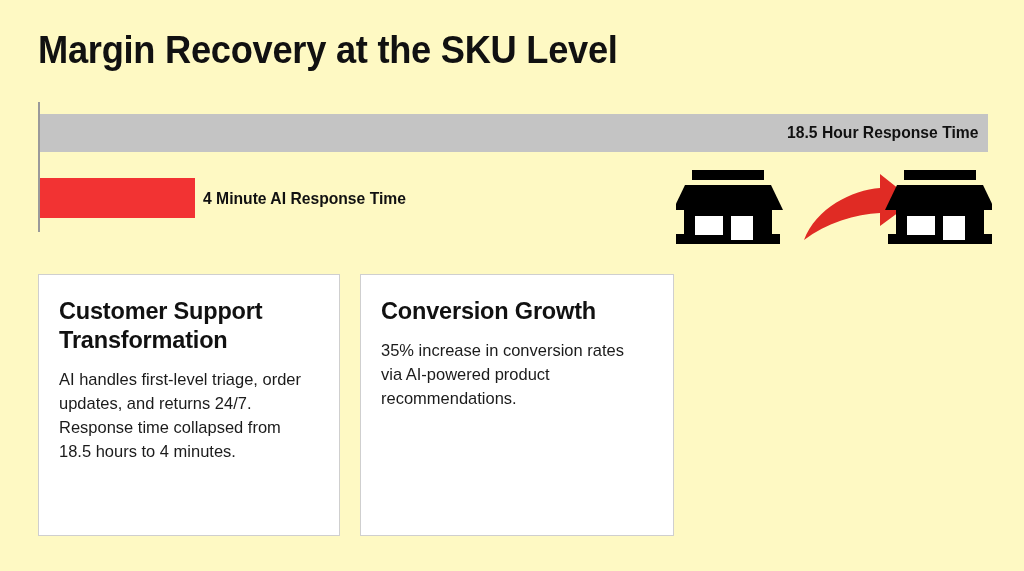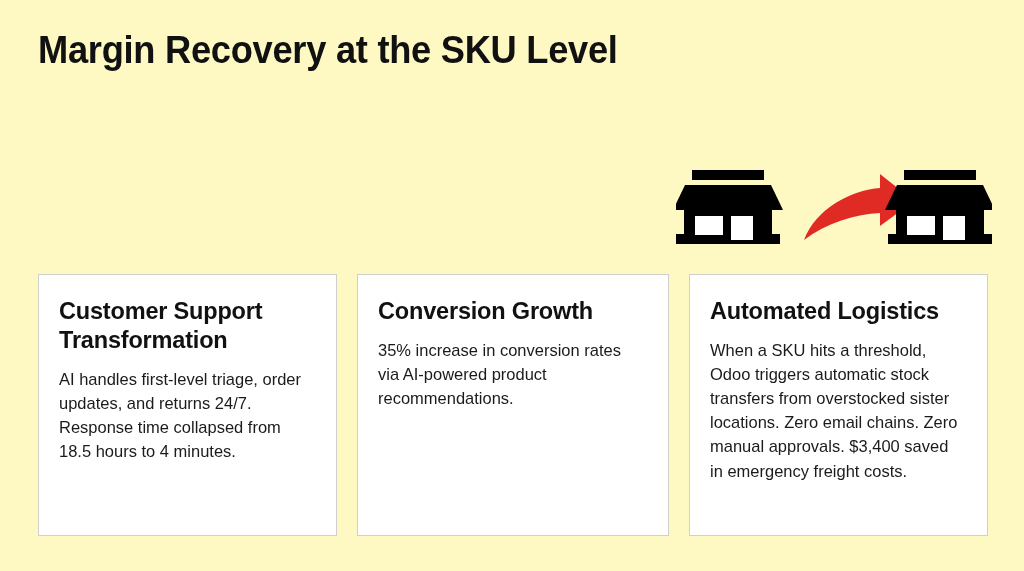--- a/index.html
+++ b/index.html
@@ -133,20 +133,29 @@
     transform-origin: left top;
   }
 </style>
 </head>
 <body>
 
 <div id="slide">
 
   <div class="slide-title">Margin Recovery at the SKU Level</div>
 
+  <div class="chart">
+    <div class="axis-line"></div>
+
+    <div class="bar bar-gray"></div>
+    <div class="bar-label label-gray">18.5 Hour Response Time</div>
+
+    <div class="bar bar-red"></div>
+    <div class="bar-label label-red">4 Minute AI Response Time</div>
+  </div>
 
   <div class="store-graphic">
     <svg width="316" height="78" viewBox="0 0 316 78" xmlns="http://www.w3.org/2000/svg">
       <g fill="#000000">
         <rect x="16" y="0" width="72" height="10"></rect>
         <path d="M9 15 H95 L107 40 H-3 Z"></path>
         <rect x="8" y="40" width="88" height="30"></rect>
         <rect x="0" y="64" width="104" height="10"></rect>
         <rect x="19" y="46" width="28" height="19" fill="#ffffff"></rect>
         <rect x="55" y="46" width="22" height="24" fill="#ffffff"></rect>
@@ -170,20 +179,16 @@
     <div class="card card-1">
       <div class="card-title">Customer Support Transformation</div>
       <div class="card-body">AI handles first-level triage, order updates, and returns 24/7. Response time collapsed from 18.5 hours to 4 minutes.</div>
     </div>
 
     <div class="card card-2">
       <div class="card-title">Conversion Growth</div>
       <div class="card-body">35% increase in conversion rates via AI-powered product recommendations.</div>
     </div>
 
-    <div class="card card-3">
-      <div class="card-title">Automated Logistics</div>
-      <div class="card-body">When a SKU hits a threshold, Odoo triggers automatic stock transfers from overstocked sister locations. Zero email chains. Zero manual approvals. $3,400 saved in emergency freight costs.</div>
-    </div>
 
   </div>
 
 </div>
 
 </body></html>

